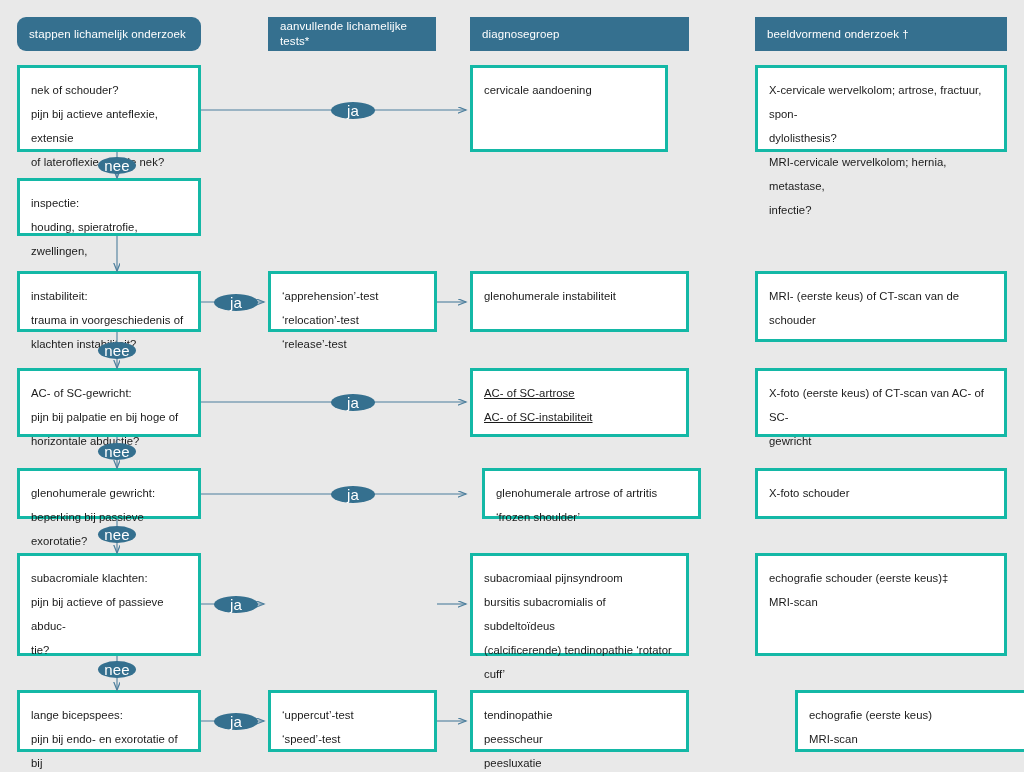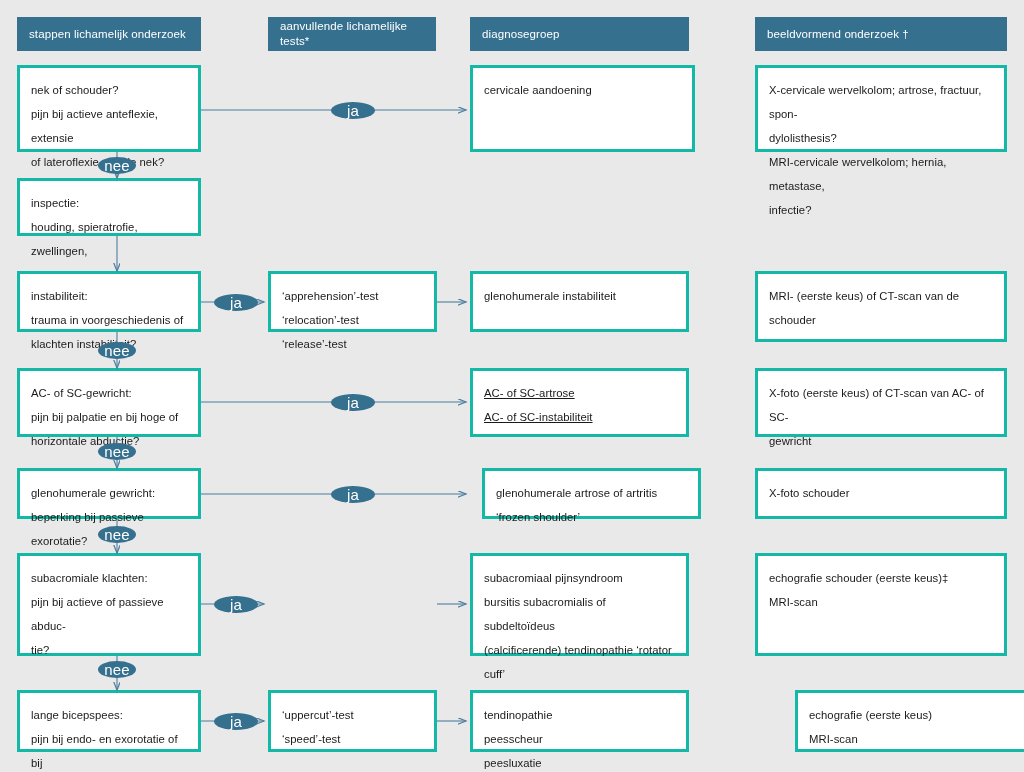--- a/index.html
+++ b/index.html
@@ -100,37 +100,37 @@
       <line x1="201" y1="604" x2="264" y2="604" marker-end="url(#arrow)"></line>
       <line x1="437" y1="604" x2="466" y2="604" marker-end="url(#arrow)"></line>
 
       <line x1="117" y1="656" x2="117" y2="690" marker-end="url(#arrow)"></line>
 
       <line x1="201" y1="721" x2="264" y2="721" marker-end="url(#arrow)"></line>
       <line x1="437" y1="721" x2="466" y2="721" marker-end="url(#arrow)"></line>
     </g>
   </svg>
 
-  <div class="hdr" style="left:17px;  top:17px;  width:184px;">
+  <div class="hdr" style="left:17px;  top:17px;  width:184px;border-radius:9px;">
     <span>stappen lichamelijk onderzoek</span>
   </div>
   <div class="hdr" style="left:268px; top:17px;  width:168px;">
     <span>aanvullende lichamelijke tests*</span>
   </div>
   <div class="hdr" style="left:470px; top:17px;  width:219px;">
     <span>diagnosegroep</span>
   </div>
   <div class="hdr" style="left:755px; top:17px;  width:252px;">
     <span>beeldvormend onderzoek †</span>
   </div>
 
   <div class="box" style="left:17px;  top:65px;  width:184px; height:87px;">nek of schouder?
 pijn bij actieve anteflexie, extensie
 of lateroflexie van de nek?</div>
-  <div class="box" style="left:470px; top:65px;  width:225px; height:87px;">cervicale aandoening</div>
+  <div class="box" style="left:470px; top:65px;  width:198px; height:87px;">cervicale aandoening</div>
   <div class="box" style="left:755px; top:65px;  width:252px; height:87px;">X-cervicale wervelkolom; artrose, fractuur, spon-
 dylolisthesis?
 MRI-cervicale wervelkolom; hernia, metastase,
 infectie?</div>
   <div class="pill" style="left:331px; top:102px;">ja</div>
   <div class="pill nee" style="left:98px; top:157px;">nee</div>
 
   <div class="box" style="left:17px;  top:178px; width:184px; height:58px;">inspectie:
 houding, spieratrofie, zwellingen,
 scapulapositie?</div>

